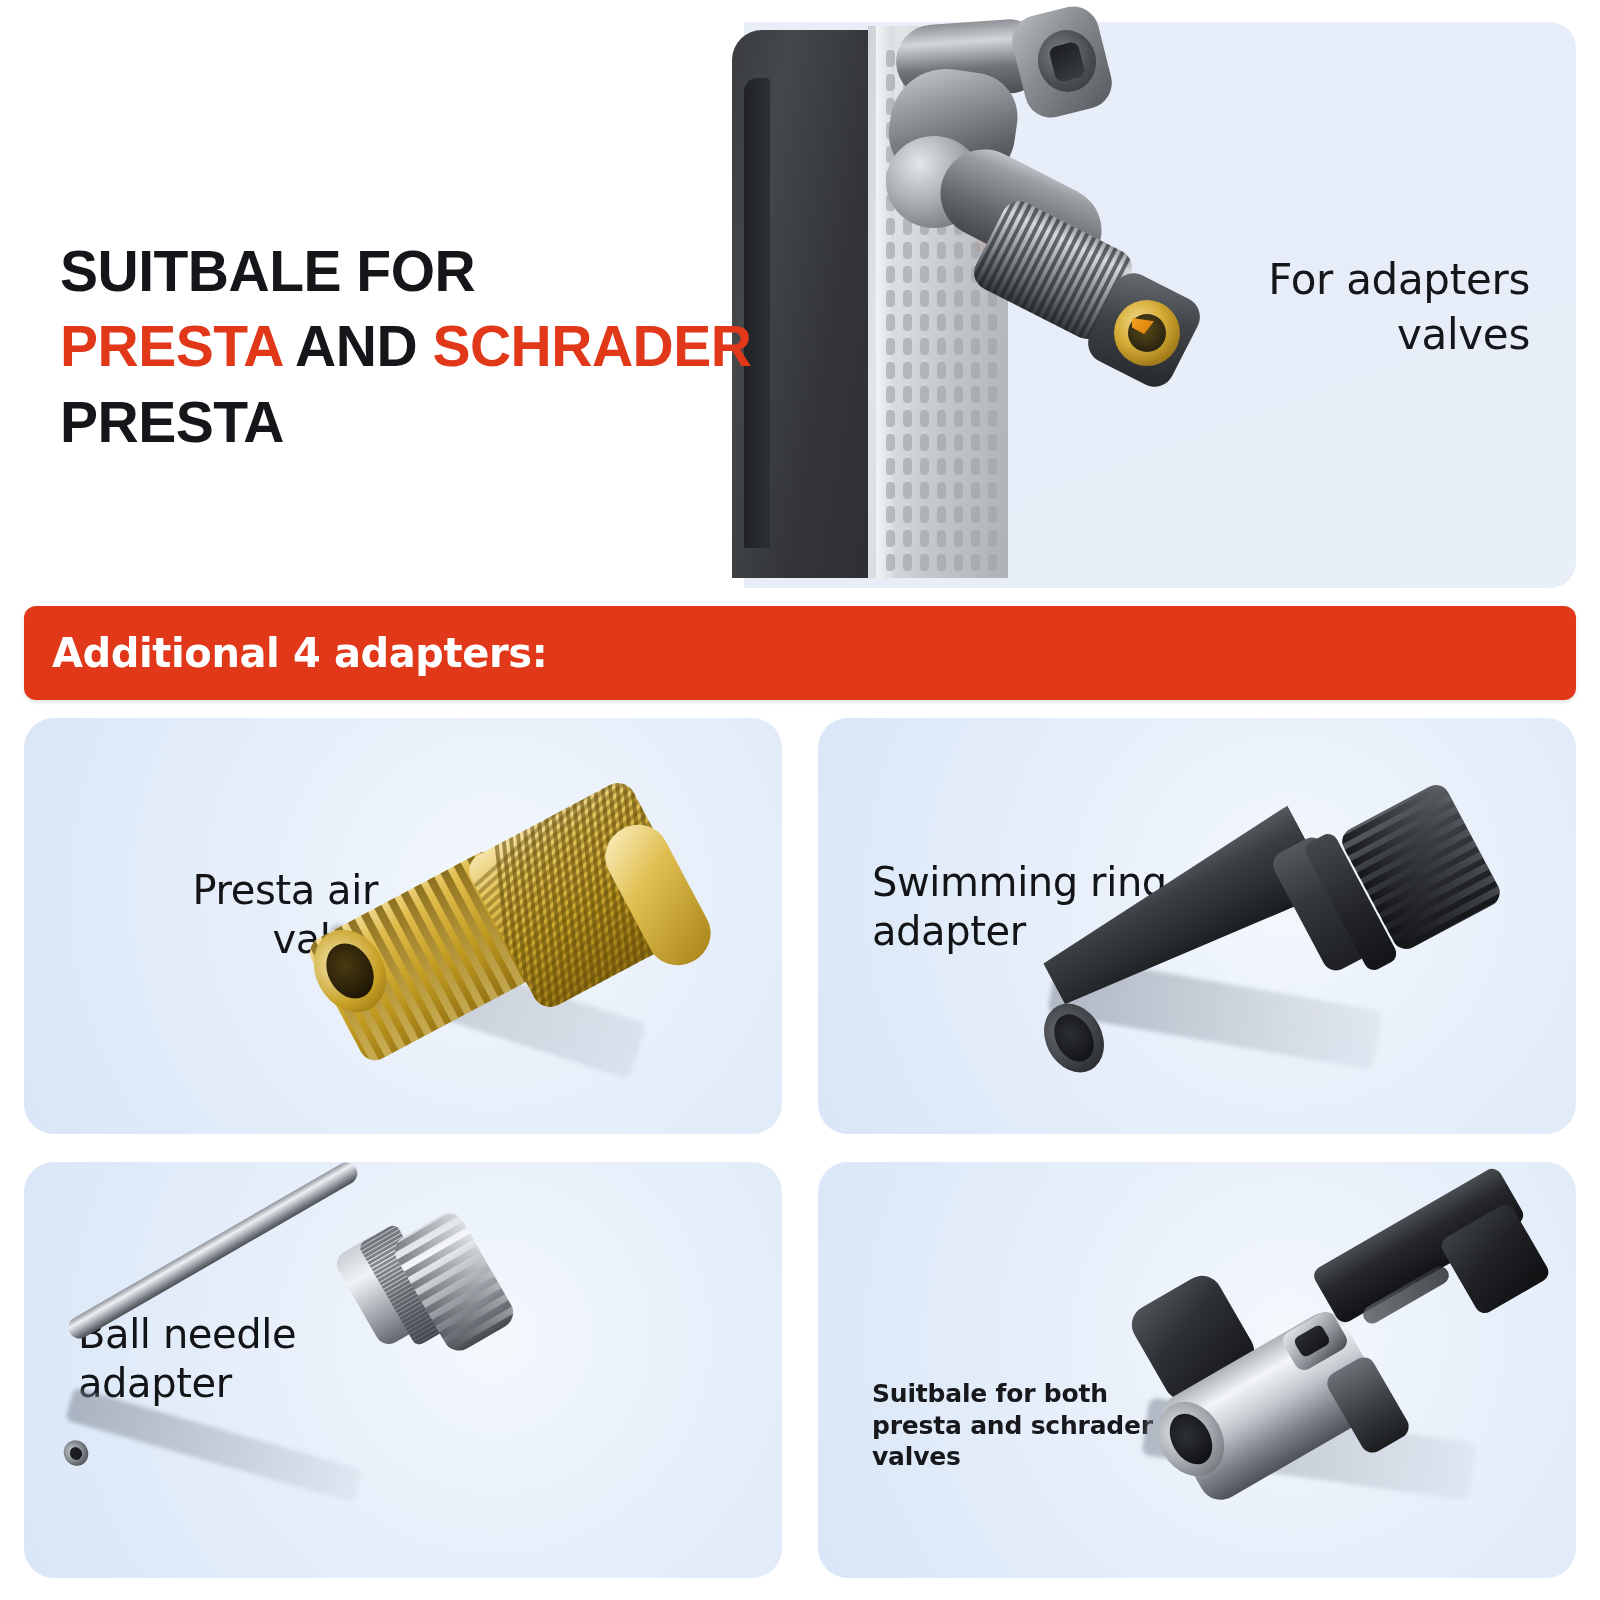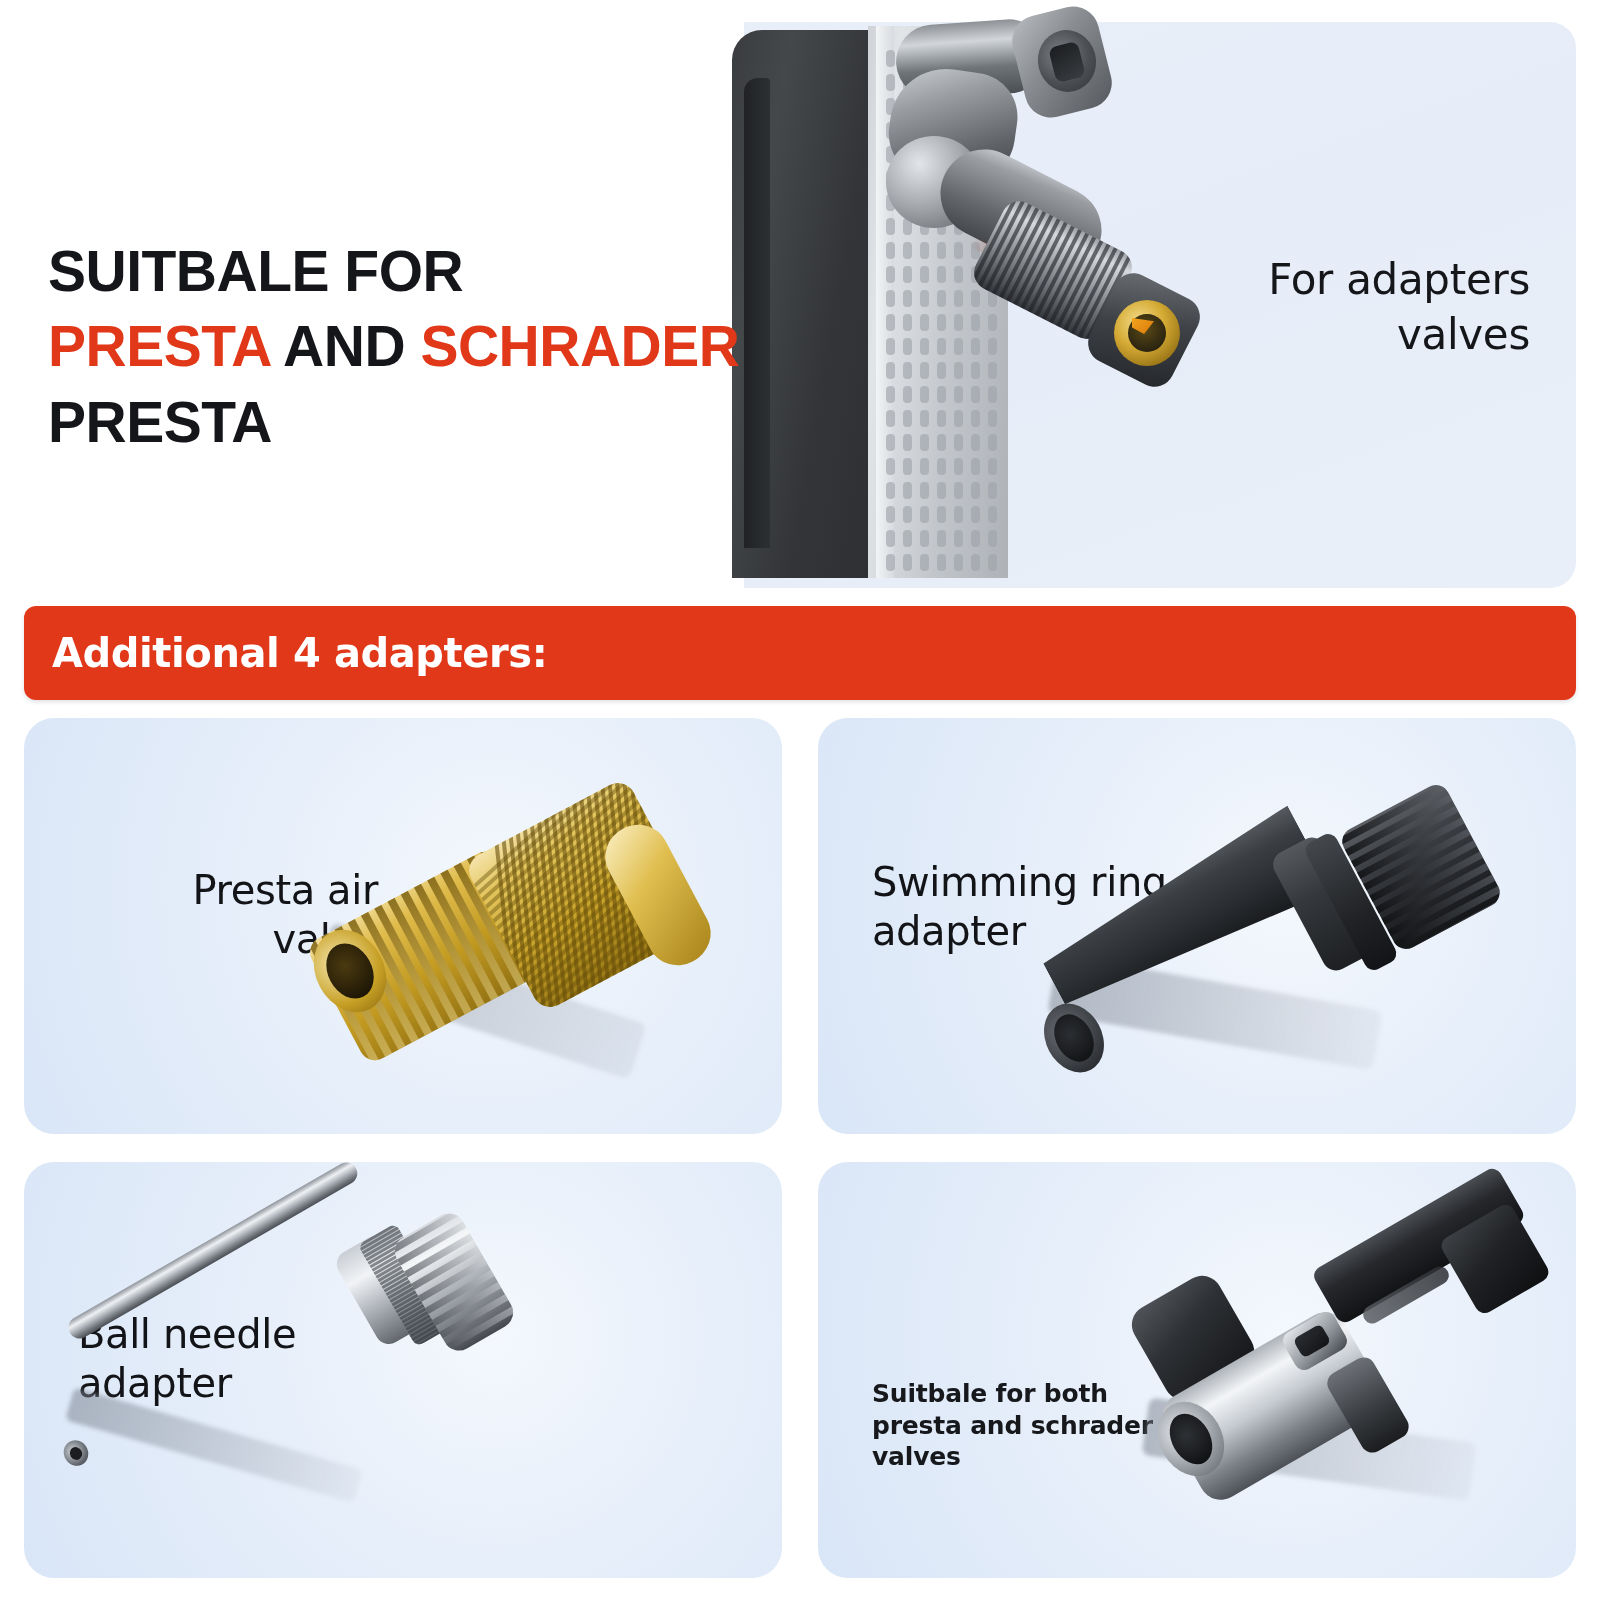--- a/index.html
+++ b/index.html
@@ -19,21 +19,21 @@
     position:absolute;left:594px;top:22px;width:982px;height:566px;
     background:linear-gradient(160deg,#e9eff9 0%,#e6edf8 50%,#e9eff8 100%);
     border-radius:26px;
   }
   .hero-panel-mask{
     position:absolute;left:594px;top:22px;width:150px;height:566px;
     background:#ffffff;
   }
 
   .headline{
-    position:absolute;left:48px;top:196px;width:760px;
+    position:absolute;left:60px;top:196px;width:760px;
     font-weight:bold;font-size:57px;line-height:1.32;
     letter-spacing:-0.5px;color:#15161a;
     font-family:"Liberation Sans","DejaVu Sans",sans-serif;
   }
   .headline .red{color:#e2381a;}
 
   .hero-caption{
     position:absolute;left:1140px;top:252px;width:390px;
     text-align:right;font-size:42px;line-height:1.32;color:#15161a;
     font-family:"DejaVu Sans",sans-serif;letter-spacing:-0.3px;

